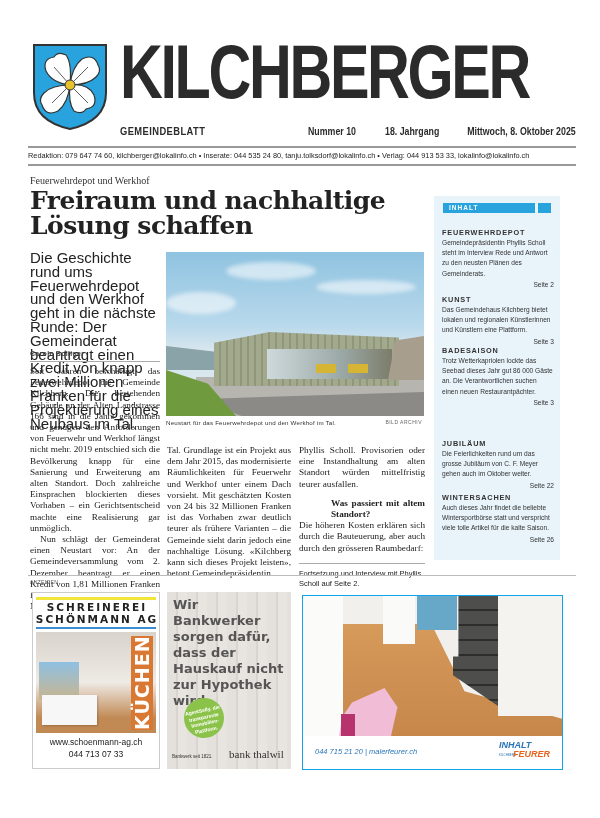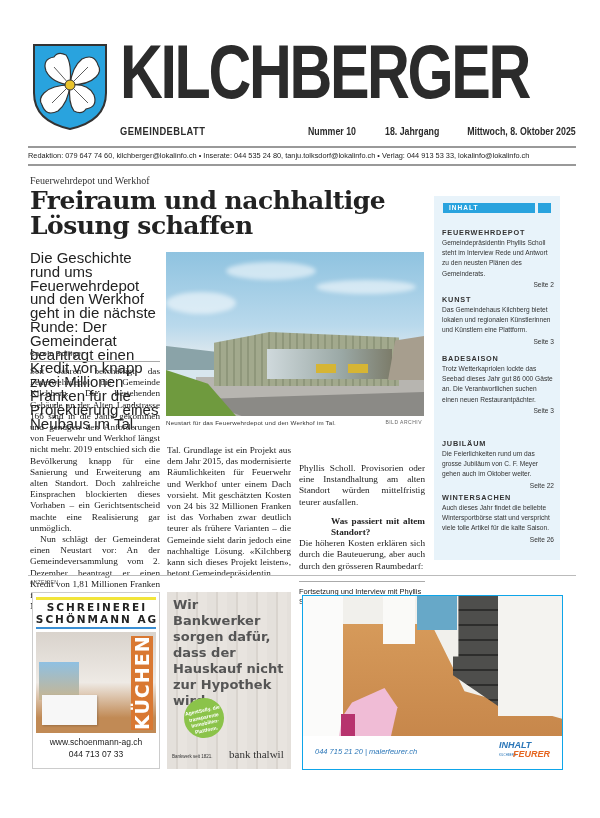--- a/index.html
+++ b/index.html
@@ -24,21 +24,21 @@
   .headline { position: absolute; left: 30px; top: 188px; width: 400px; font-family: "DejaVu Serif", serif; font-weight: bold; font-size: 25px; line-height: 25px; color: #222; letter-spacing: -0.5px; }
 
   .lead { position: absolute; left: 30px; top: 251px; width: 130px; font-family: Liberation Sans, sans-serif; font-size: 15px; line-height: 13.8px; color: #222; }
   .author { position: absolute; left: 30px; top: 350px; font-size: 7px; color: #444; font-weight: bold; letter-spacing: 0.3px; }
   .author-rule { position: absolute; left: 30px; top: 361px; width: 130px; height: 1px; background: #aaa; }
 
   .col { position: absolute; font-family: "Liberation Serif", serif; font-size: 9.2px; line-height: 11.2px; color: #222; text-align: justify; hyphens: auto; }
   .col1 { left: 30px; top: 366px; width: 130px; }
   .col1 .indent { text-indent: 10px; }
   .col2 { left: 167px; top: 445px; width: 124px; }
-  .col3 { left: 299px; top: 463px; width: 126px; }
+  .col3 { left: 299px; top: 445px; width: 126px; }
   .subhead { font-weight: bold; margin-top: 8px; margin-left: 32px; }
   .cont-rule { height: 1px; background: #aaa; margin: 9px 0 5px 0; }
   .cont { font-family: "Liberation Sans", sans-serif; font-size: 7.5px; line-height: 10px; text-align: left; }
 
   
   .photo { position: absolute; left: 166px; top: 252px; width: 258px; height: 164px; overflow: hidden; background: linear-gradient(180deg, #8fc3e0 0%, #b9d9ec 45%, #d8e6ee 60%); }
   .photo .cloud { position: absolute; background: rgba(255,255,255,0.55); border-radius: 50%; filter: blur(2px); }
   .photo .hills { position: absolute; left: 0; top: 88px; width: 258px; height: 30px; background: #8aa3a8; clip-path: polygon(0 20%, 20% 40%, 40% 70%, 100% 80%, 100% 100%, 0 100%); }
   .photo .grass { position: absolute; left: 0; top: 118px; width: 70px; height: 46px; background: #6f9a3e; clip-path: polygon(0 0, 60% 30%, 100% 100%, 0 100%); }
   .photo .ground { position: absolute; left: 30px; top: 125px; width: 228px; height: 39px; background: #b7b5b0; }
@@ -182,21 +182,21 @@
   <div class="inh-item" style="top:32px;">
     <div class="t">FEUERWEHRDEPOT</div>
     <div class="d">Gemeindepräsidentin Phyllis Scholl steht im Interview Rede und Antwort zu den neusten Plänen des Gemeinderats.</div>
     <div class="p">Seite 2</div>
   </div>
   <div class="inh-item" style="top:99px;">
     <div class="t">KUNST</div>
     <div class="d">Das Gemeindehaus Kilchberg bietet lokalen und regionalen Künstlerinnen und Künstlern eine Plattform.</div>
     <div class="p">Seite 3</div>
   </div>
-  <div class="inh-item" style="top:158px;">
+  <div class="inh-item" style="top:150px;">
     <div class="t">BADESAISON</div>
     <div class="d">Trotz Wetterkapriolen lockte das Seebad dieses Jahr gut 86 000 Gäste an. Die Verantwortlichen suchen einen neuen Restaurantpächter.</div>
     <div class="p">Seite 3</div>
   </div>
   <div class="inh-item" style="top:243px;">
     <div class="t">JUBILÄUM</div>
     <div class="d">Die Feierlichkeiten rund um das grosse Jubiläum von C. F. Meyer gehen auch im Oktober weiter.</div>
     <div class="p">Seite 22</div>
   </div>
   <div class="inh-item" style="top:297px;">

